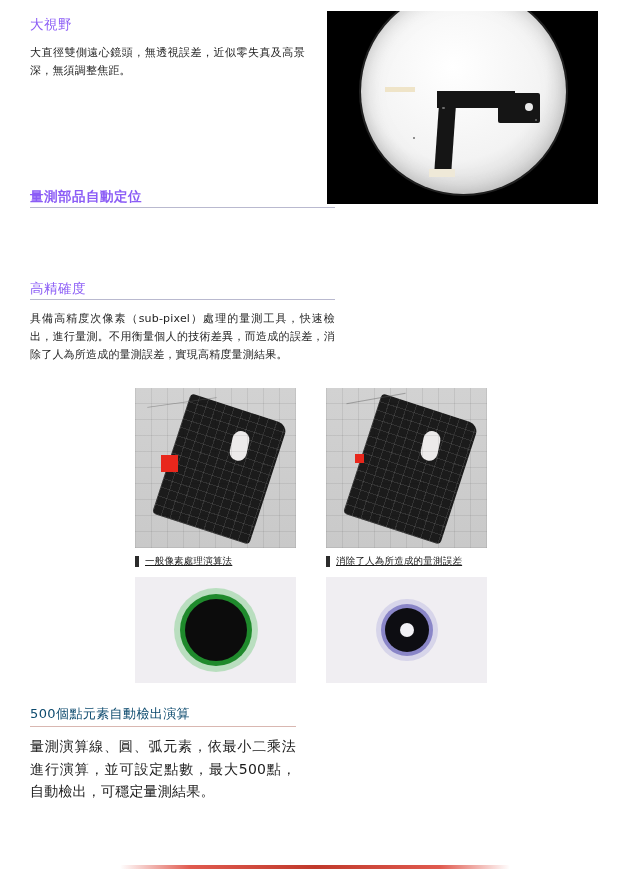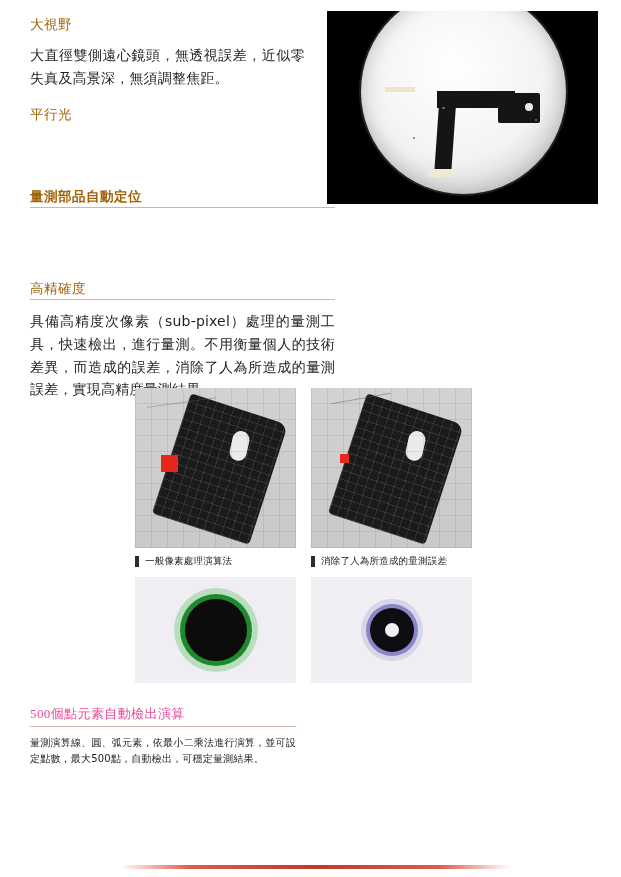--- a/index.html
+++ b/index.html
@@ -23,32 +23,32 @@
 
   
   .left-col {
     position: absolute;
     left: 30px;
     top: 16px;
     width: 275px;
   }
   .sec-head {
     font-size: 13.5px;
-    color: #a16207;
+    color: #8b5cf6;
     margin: 0 0 7px 0;
     letter-spacing: 0.5px;
     line-height: 1.2;
   }
   .sec-head.underline {
     border-bottom: 1px solid #b9b9cf;
     padding-bottom: 3px;
     display: block;
   }
   .sec-body {
-    font-size: 14px;
+    font-size: 11px;
     line-height: 1.62;
     color: #1e1e1e;
     margin: 12px 0 16px 0;
     letter-spacing: 0.2px;
     text-align: justify;
   }
 
   
   .photo-top {
     position: absolute;
@@ -151,21 +151,22 @@
 
   
   .grid {
     position: absolute;
     left: 135px;
     top: 388px;
     width: 353px;
   }
   .grid-row {
     display: flex;
-    gap: 15px;
+    gap: 30px;
+    text-decoration: underline;
   }
   .cell {
     width: 161px;
   }
   .img-box {
     width: 161px;
     height: 160px;
     position: relative;
     overflow: hidden;
     background: #cfcfcf;
@@ -288,29 +289,28 @@
     top: 705px;
     width: 560px;
     display: flex;
     gap: 28px;
   }
   .bcol {
     width: 266px;
   }
   .b-head {
     font-size: 13px;
-    color: #ec4899;
+    color: #0c4a6e;
     margin: 0 0 4px 0;
     border-bottom: 1px solid #d9b7b1;
     padding-bottom: 3px;
     letter-spacing: 0.4px;
-    font-family: Liberation Serif, serif;
   }
   .b-body {
-    font-size: 10px;
+    font-size: 14px;
     line-height: 1.62;
     margin: 8px 0 0 0;
     letter-spacing: 0.2px;
     text-align: justify;
   }
 
   
   .footer {
     position: absolute;
     left: 0;
@@ -330,21 +330,20 @@
 </style>
 </head>
 <body>
 
 <div class="page">
 
   <div class="left-col">
     <div class="sec-head">大視野</div>
     <p class="sec-body">大直徑雙側遠心鏡頭，無透視誤差，近似零失真及高景深，無須調整焦距。</p>
 
-    <div class="sec-head">平行光</div>
   </div>
 
   <div class="photo-top">
     <div class="lens-disc"></div>
     <div class="part-shape">
       <div class="part-arm-v"></div>
       <div class="part-arm-h"></div>
       <div class="part-foot"></div>
       <div class="part-hole"></div>
       <div class="part-tab1"></div>

